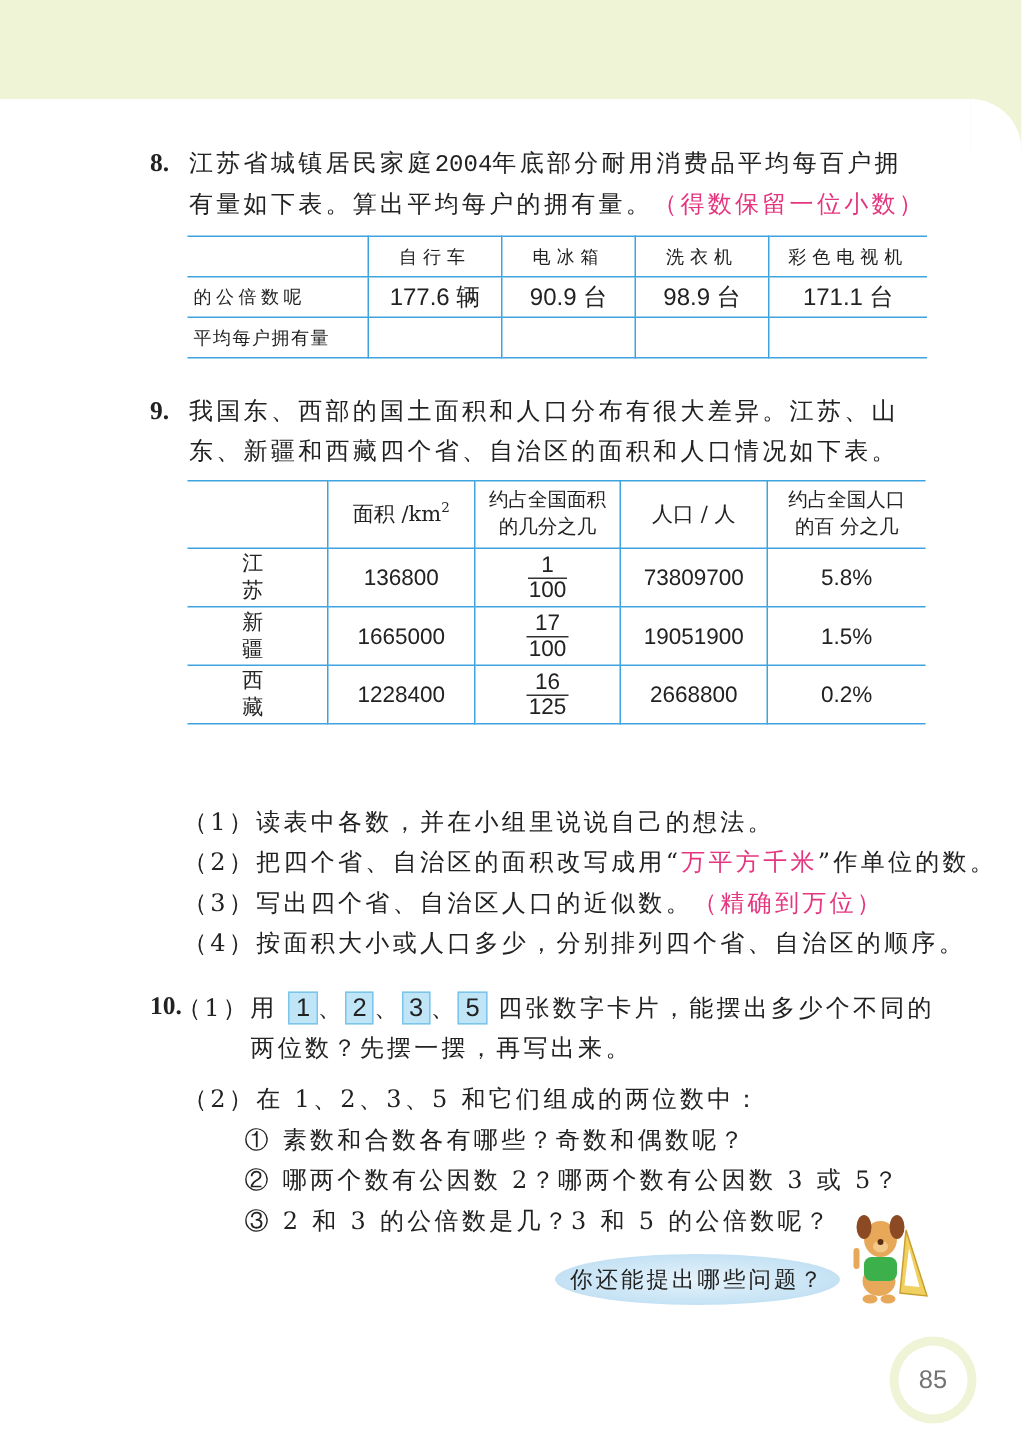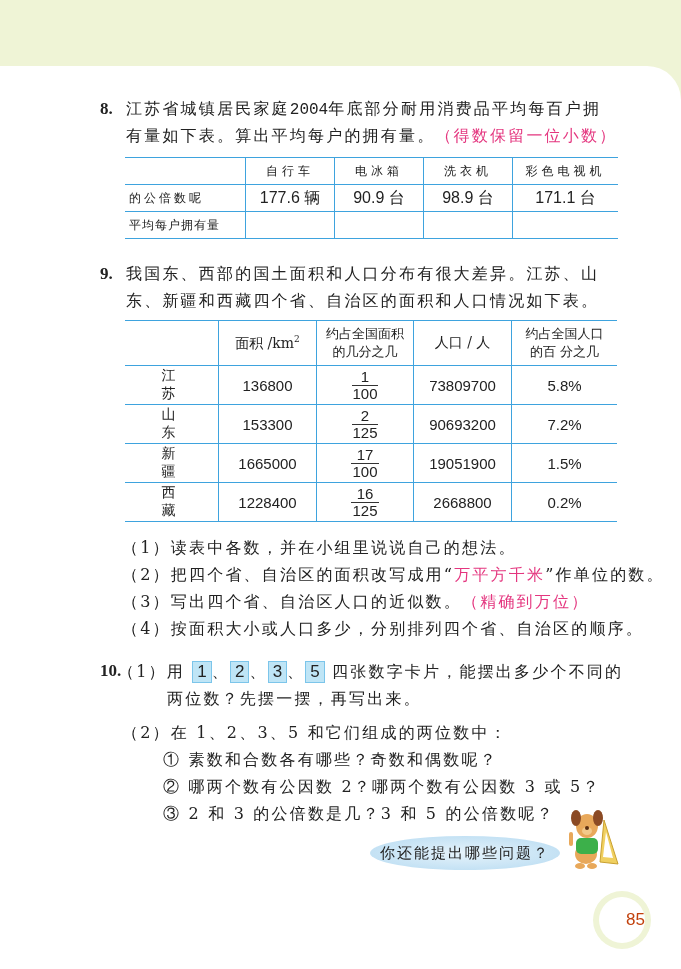--- a/index.html
+++ b/index.html
@@ -26,21 +26,21 @@
   .t2 .name{letter-spacing:24px;padding-left:18px;}
   .t2 .hd2{font-size:13px;line-height:18px;margin-left:12px;}
   .frac{display:inline-block;font-family:"Liberation Sans",sans-serif;font-size:15px;line-height:16px;}
   .frac .n{display:block;border-bottom:1.2px solid #333;padding:0 6px;}
   .frac .d{display:block;}
   .card{display:inline-block;background:#bfe5f6;border:1px solid #7cc5ea;font-family:"Liberation Sans",sans-serif;
         font-size:17px;padding:0 4px;line-height:20px;letter-spacing:0;}
   .bubble{position:absolute;left:370px;top:836px;width:190px;height:34px;background:radial-gradient(ellipse at center,#e6f3fb 0%,#bfdff3 80%,#a9d3ee 100%);
           border-radius:50%;text-align:center;line-height:34px;font-size:15px;letter-spacing:2px;}
   .pagenum{position:absolute;left:599px;top:897px;width:46px;height:46px;border-radius:50%;background:#fff;
-           box-shadow:0 0 0 6px #eff4d6;text-align:right;line-height:46px;font-family:"Liberation Sans",sans-serif;font-size:17px;color:#c2410c;}
+           box-shadow:0 0 0 6px #eff4d6;text-align:center;line-height:46px;font-family:"Liberation Sans",sans-serif;font-size:17px;color:#737373;}
   .dog{position:absolute;left:560px;top:806px;width:60px;height:64px;}
 </style>
 </head>
 <body>
 
 <div class="top-band"></div>
 <div class="top-corner"></div>
 
 <div class="qn" style="left:100px;top:99px;">8.</div>
 <div class="p" style="left:126px;top:99px;">
@@ -94,27 +94,20 @@
           <div>约占全国人口</div>
           <div>的百 分之几</div>
         </td>
   </tr>
   <tr>
     <td class="name">江苏</td>
     <td class="val">136800</td>
     <td><span class="frac"><span class="n">1</span><span class="d">100</span></span></td>
     <td class="val">73809700</td>
     <td class="val">5.8%</td>
-  </tr>
-  <tr>
-    <td class="name">山东</td>
-    <td class="val">153300</td>
-    <td><span class="frac"><span class="n">2</span><span class="d">125</span></span></td>
-    <td class="val">90693200</td>
-    <td class="val">7.2%</td>
   </tr>
   <tr>
     <td class="name">新疆</td>
     <td class="val">1665000</td>
     <td><span class="frac"><span class="n">17</span><span class="d">100</span></span></td>
     <td class="val">19051900</td>
     <td class="val">1.5%</td>
   </tr>
   <tr>
     <td class="name">西藏</td>

